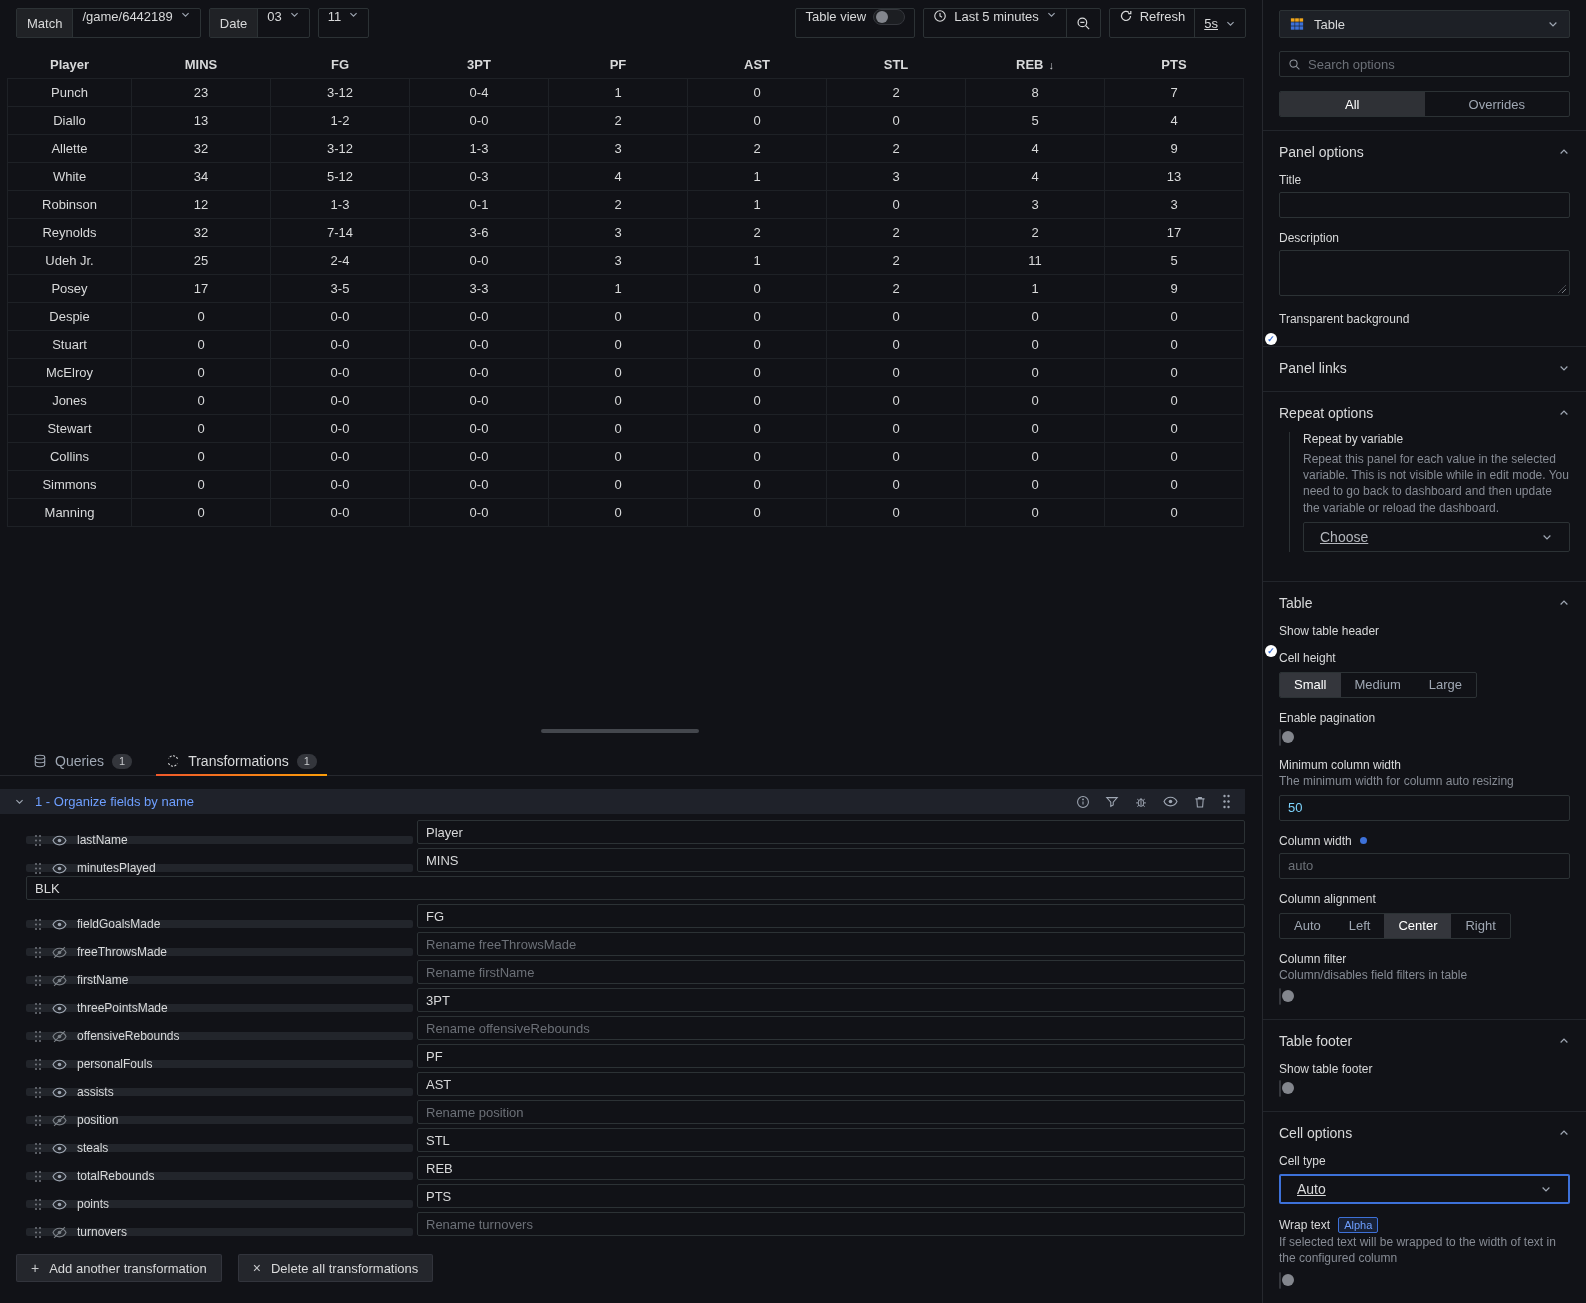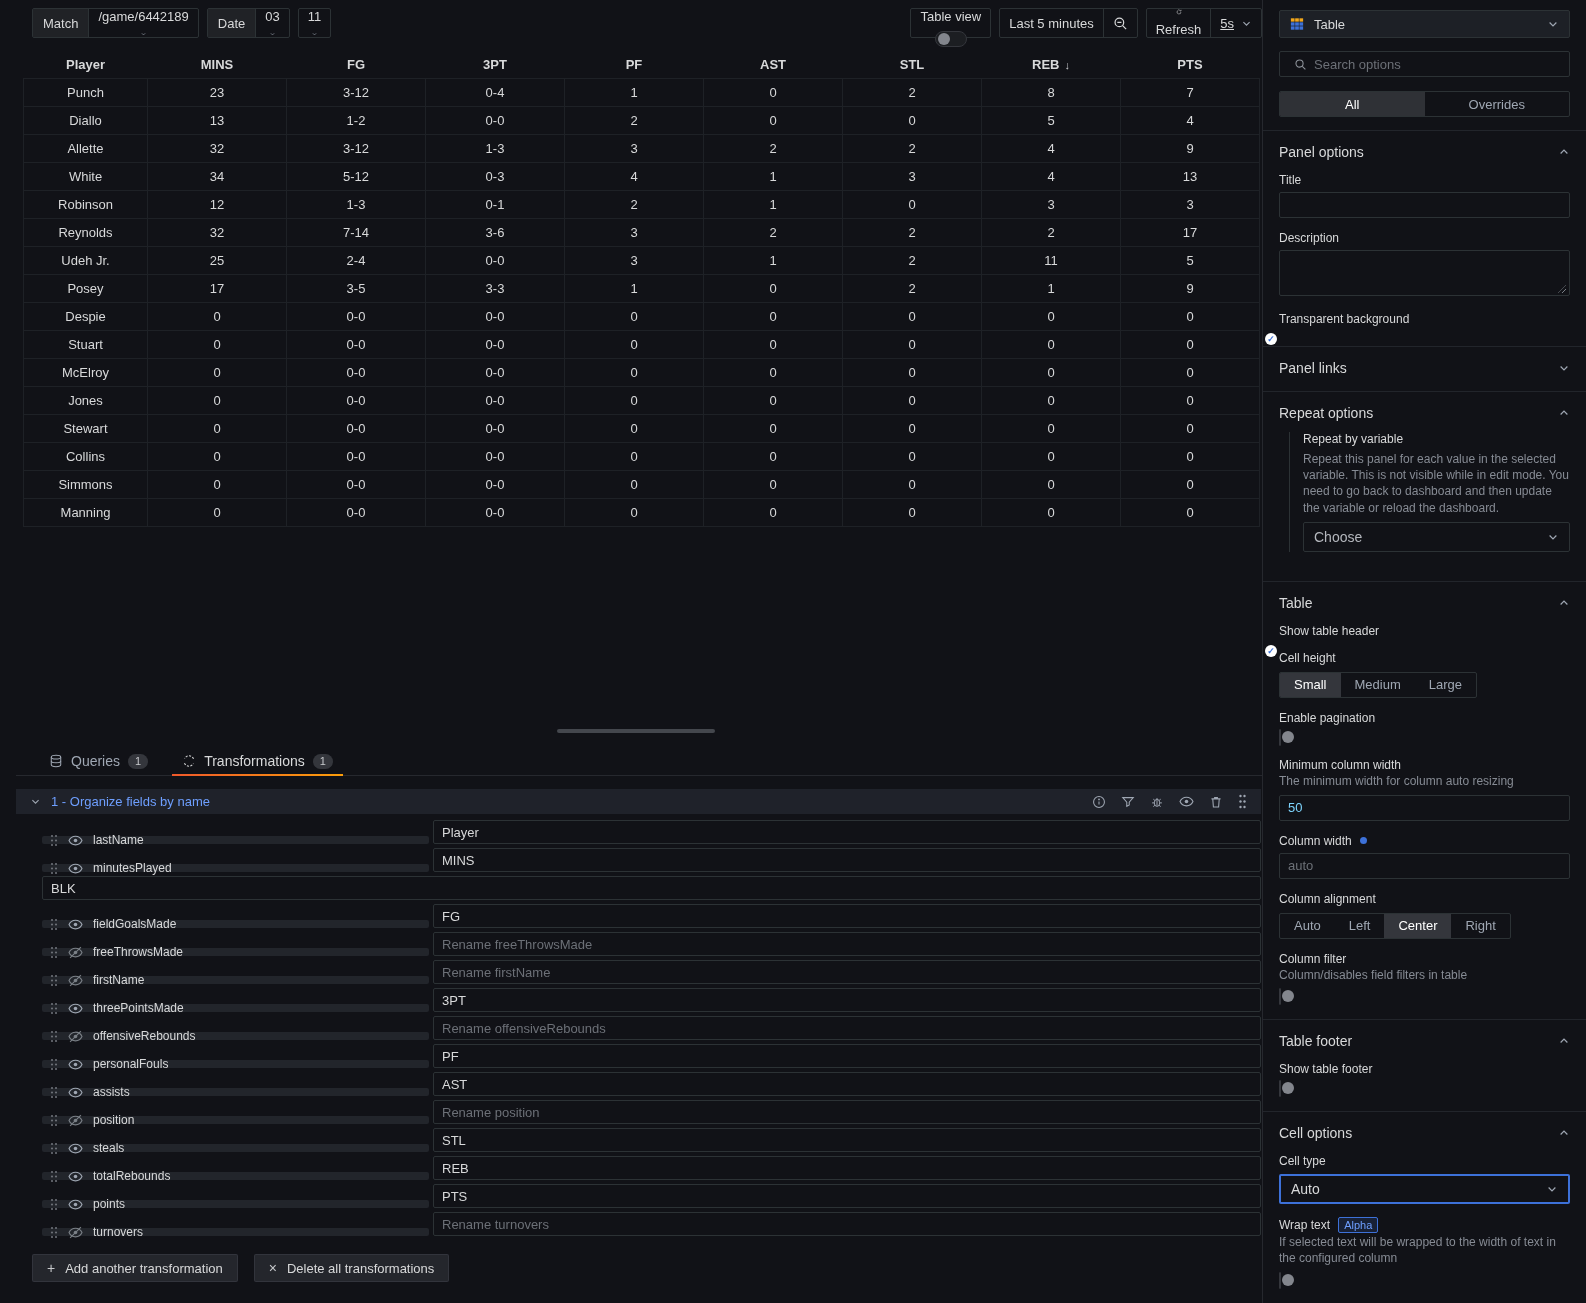--- a/index.html
+++ b/index.html
@@ -5,30 +5,30 @@
   * { box-sizing: border-box; }
   html,body { margin:0; padding:0; }
   body {
     width:1586px; height:1303px; position:relative; overflow:hidden;
     background:#111217; color:#ccccdc;
     font-family:"Liberation Sans", sans-serif; font-size:13px;
   }
   svg { display:block; }
 
   
-  .main { position:absolute; left:16px; top:0; width:1262px; height:1303px; }
+  .main { position:absolute; left:0; top:0; width:1262px; height:1303px; }
 
   .toolbar { position:absolute; top:8px; left:16px; width:1230px; height:30px;
     display:flex; justify-content:space-between; align-items:center; }
   .tb-left,.tb-right { display:flex; gap:8px; align-items:center; }
   .grp { display:flex; align-items:stretch; height:30px; border:1px solid #2c3235;
     border-radius:2px; background:#111217; color:#d8d9da; font-weight:500; }
   .grp-lbl { display:flex; align-items:center; padding:0 10px; background:#202226;
     border-right:1px solid #2c3235; }
-  .grp-val { display:flex; align-items:center; gap:7px; padding:0 9px;flex-direction:column; }
+  .grp-val { display:flex; align-items:flex-start; gap:7px; padding:0 9px; }
   .grp-seg { border-left:1px solid #2c3235; display:flex; align-items:center; gap:7px; padding:0 9px;text-decoration:underline; }
 
   
   .toggle { position:relative; width:32px; height:16px; border-radius:9px; cursor:pointer; flex:none; }
   .toggle.on { background:#3d71d9; }
   .toggle.on .knob { position:absolute; right:2px; top:2px; width:12px; height:12px; border-radius:50%;
     background:#fff; color:#3d71d9; font-size:9px; line-height:12px; text-align:center; font-weight:700; }
   .toggle.off { background:#1c1e22; border:1px solid #34363c; }
   .toggle.off .knob { position:absolute; left:2px; top:1px; width:12px; height:12px; border-radius:50%; background:#83868d; }
 
@@ -79,21 +79,21 @@
     background:#45474d; border-radius:2px; }
 
   
   .sidebar { position:absolute; top:0; right:0; width:324px; height:1303px;
     border-left:1px solid #26282e; background:#111217; overflow:hidden; }
   .sb-top { padding:10px 16px 0; }
   .panel-select { height:28px; border:1px solid #2c3235; border-radius:2px; background:#1d2026;
     display:flex; align-items:center; gap:10px; padding:0 10px; cursor:pointer; }
   .panel-select .name { flex:1; font-size:13px; font-weight:500; color:#d8d9da; }
   .search-box { margin-top:13px; height:26px; border:1px solid #2c3235; border-radius:2px;
-    display:flex; align-items:center; gap:7px; padding:0 14px; color:#6c7077; font-size:13px; }
+    display:flex; align-items:center; gap:7px; padding:0 8px; color:#6c7077; font-size:13px; }
   .seg-tabs { margin:14px 0 13px; height:26px; border:1px solid #2c3235; border-radius:2px;
     display:flex; overflow:hidden; }
   .seg { flex:1; display:flex; align-items:center; justify-content:center; font-size:13px;
     color:#9fa7b3; cursor:pointer; }
   .seg.active { background:#2f3136; color:#fff; font-weight:500; }
 
   .section { border-top:1px solid #22252b; padding:13px 16px 15px; }
   .sec-head { display:flex; justify-content:space-between; align-items:center;
     font-size:14px; font-weight:500; color:#d8d9da; cursor:pointer; }
   .lbl { font-size:12px; font-weight:500; color:#d8d9da; margin:13px 0 5px; display:flex; align-items:center; gap:8px; }
@@ -103,22 +103,22 @@
   .inp::placeholder { color:#6c7077; }
   .ta-wrap { position:relative; }
   textarea.inp { height:46px; resize:none; padding-top:5px; }
   .ta-corner { position:absolute; right:4px; bottom:6px; width:8px; height:8px;
     background:repeating-linear-gradient(135deg, transparent 0 2px, #7b8087 2px 3px);
     clip-path:polygon(100% 0,100% 100%,0 100%); }
 
   .sub { margin:11px 0 2px 10px; border-left:1px solid #2c3235; padding-left:13px; }
   .sub .lbl { margin-top:0; }
   .select { height:30px; border:1px solid #2c3235; border-radius:2px; background:#111217;
-    display:flex; align-items:center; justify-content:space-between; padding:0 10px;
-    font-size:14px; color:#b4b7bd; cursor:pointer; margin-top:6px; }
+    display:flex; align-items:center; justify-content:space-between; padding:0 16px;
+    font-size:14px; color:#b4b7bd; cursor:pointer; margin-top:6px;text-decoration:underline; }
   .select.focused { border:2px solid #3d71d9; color:#d8d9da; }
 
   .seg-ctl { display:inline-flex; border:1px solid #2c3235; border-radius:2px; overflow:hidden; margin-top:2px; }
   .seg-opt { padding:0 14px; height:24px; display:flex; align-items:center; font-size:13px;
     color:#9fa7b3; cursor:pointer; }
   .seg-opt.active { background:#34363c; color:#fff; font-weight:500; }
 
   .blue-dot { width:7px; height:7px; border-radius:50%; background:#3d71d9; display:inline-block; }
   .alpha-badge { font-size:11px; color:#6e9fff; border:1px solid #3d71d9; background:rgba(61,113,217,0.16);
     border-radius:2px; padding:1px 5px; font-weight:500; }

